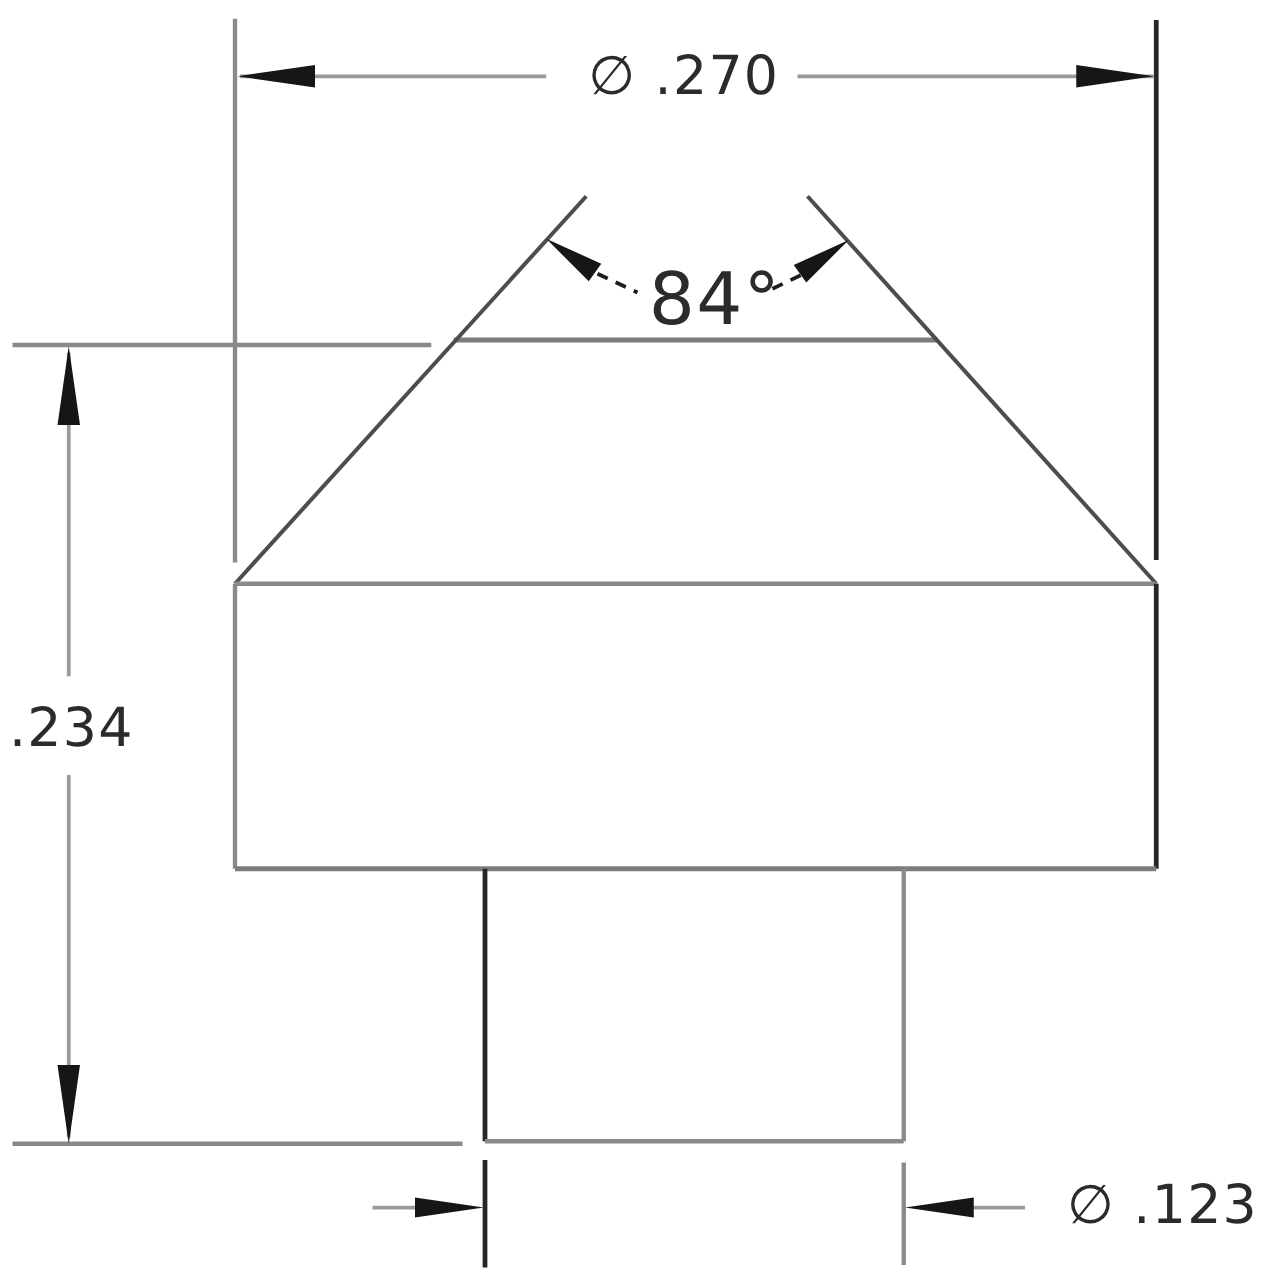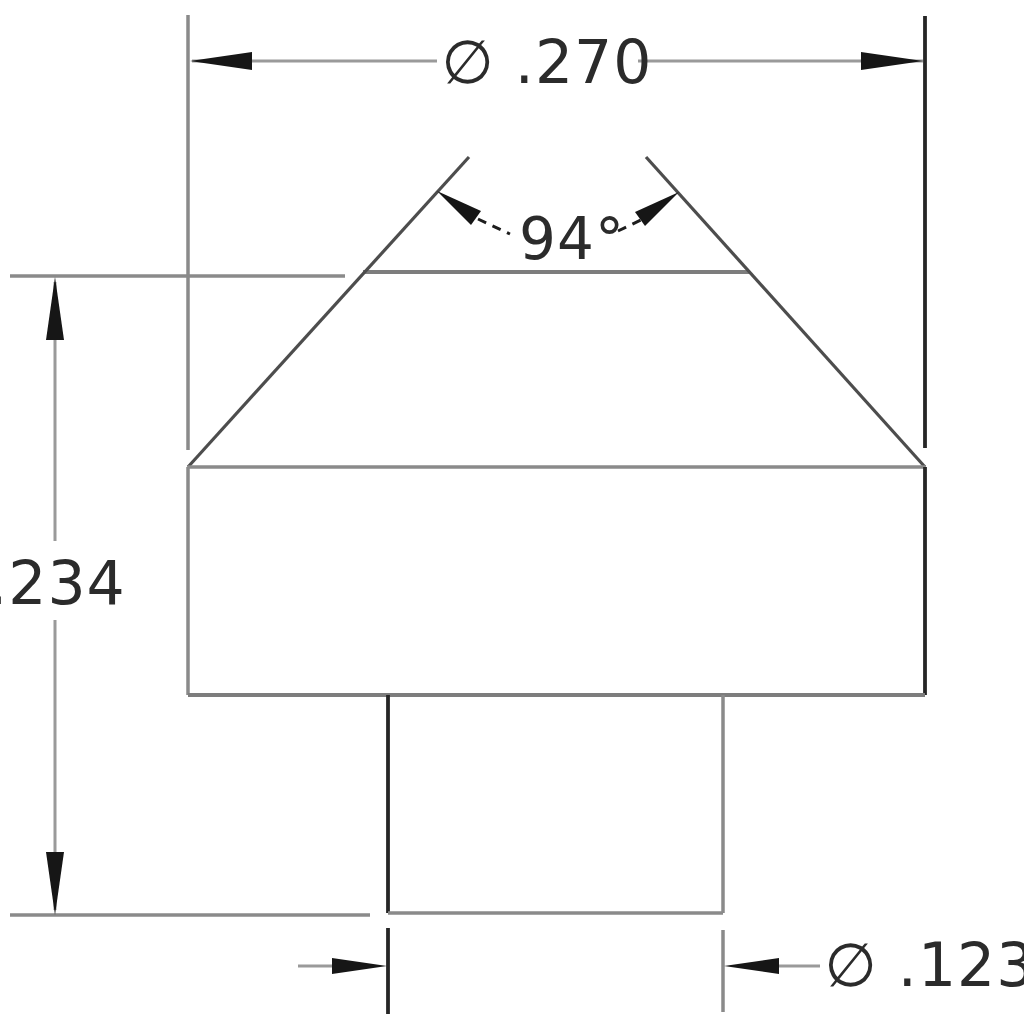--- a/index.html
+++ b/index.html
@@ -10,21 +10,21 @@
   svg{position:absolute;left:0;top:0;}
   .ln-gray{stroke:#8a8a8a;stroke-width:3.5;fill:none;}
   .ln-mid{stroke:#4d4d4d;stroke-width:3.2;fill:none;}
   .ln-dark{stroke:#262626;stroke-width:3.8;fill:none;}
   .ln-edge{stroke:#7d7d7d;stroke-width:4;fill:none;}
   .ln-leader{stroke:#9a9a9a;stroke-width:3;fill:none;}
   .ln-dash{stroke:#1d1d1d;stroke-width:3;fill:none;stroke-dasharray:9 7;}
   .arrow{fill:#161616;stroke:none;}
   .dim-label{
     position:absolute;transform:translate(-50%,-50%);
-    font-size:60px;color:#2b2b2b;white-space:nowrap;line-height:1;
+    font-size:43px;color:#2b2b2b;white-space:nowrap;line-height:1;
     letter-spacing:1px;
   }
   .dim-label.angle{font-size:58px;}
 </style>
 </head>
 <body>
 
 <div id="sheet">
 
   <svg width="1024" height="1024" viewBox="0 0 1024 1024">
@@ -62,18 +62,18 @@
     <line class="ln-dark" x1="388" y1="928" x2="388" y2="1014"></line>
     <line class="ln-gray" x1="723" y1="930" x2="723" y2="1012"></line>
     <line class="ln-leader" x1="298" y1="966" x2="340" y2="966"></line>
     <line class="ln-leader" x1="772" y1="966" x2="820" y2="966"></line>
     <polygon class="arrow" points="387,966 332,958 332,974"></polygon>
     <polygon class="arrow" points="724,966 779,958 779,974"></polygon>
   </svg>
 
   <div class="dim-label" style="left:547px; top:62px;">∅ .270</div>
 
-  <div class="dim-label angle" style="left:572px; top:239px;">94°</div>
+  <div class="dim-label angle" style="left:572px; top:239px;">84°</div>
 
   <div class="dim-label" style="left:57px; top:583px;">.234</div>
 
   <div class="dim-label" style="left:930px; top:965px;">∅ .123</div>
 </div>
 
 </body></html>

